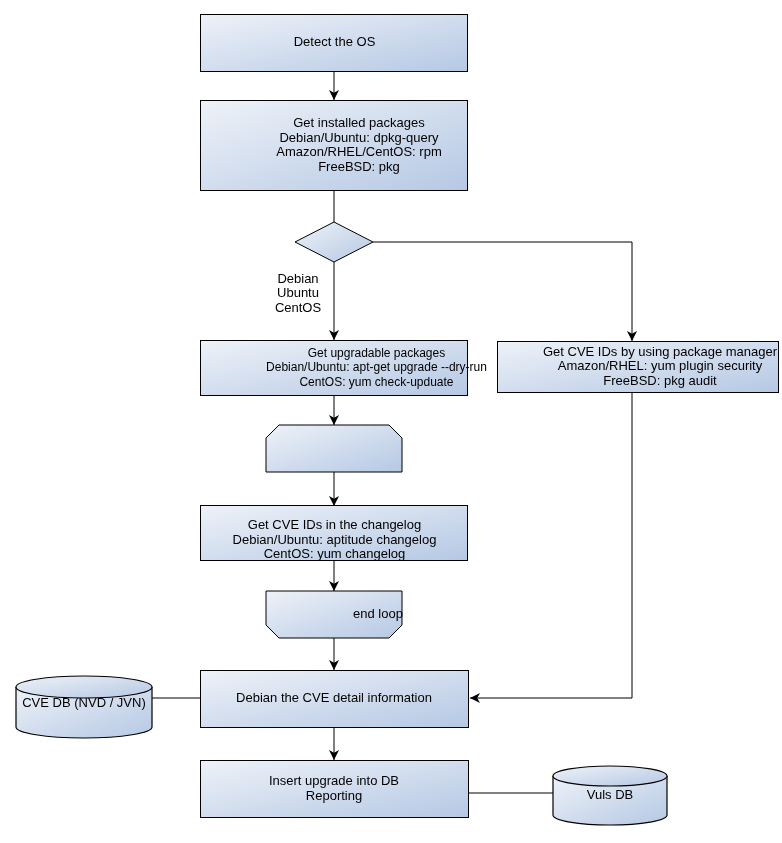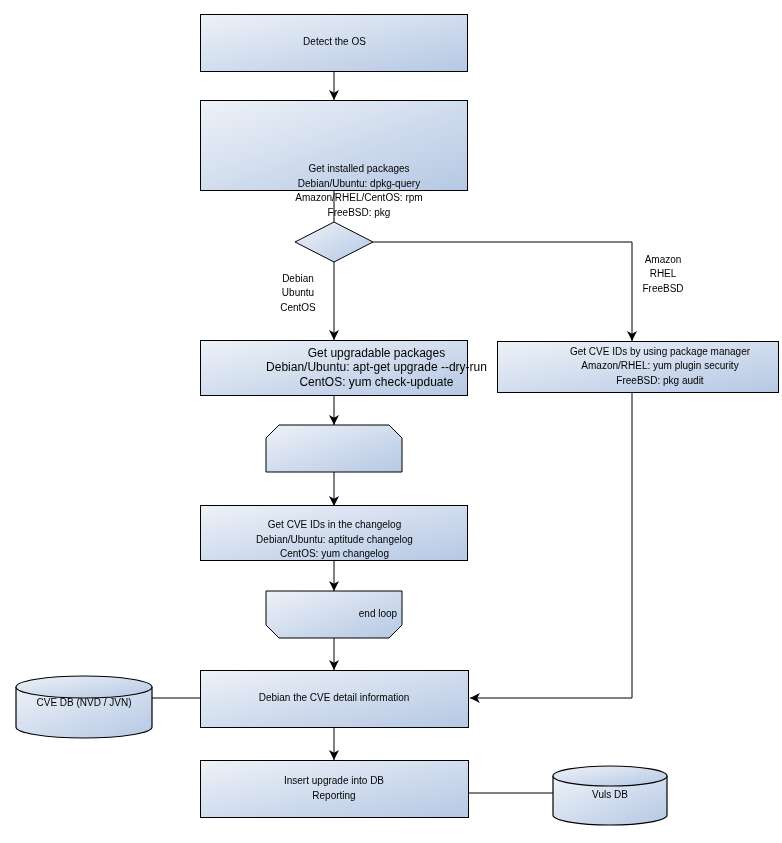--- a/index.html
+++ b/index.html
@@ -12,21 +12,21 @@
     overflow: hidden;
   }
   svg.layer { position: absolute; left: 0; top: 0; }
   .lbl {
     position: absolute;
     display: flex;
     align-items: center;
     justify-content: center;
     text-align: center;
     white-space: pre-line;
-    font-size: 10px;
+    font-size: 13px;
     line-height: 14.5px;
     color: #000000;
     pointer-events: none;
   }
   .lbl.small { font-size: 12px; }
 </style>
 </head>
 <body>
 
 <div class="canvas">
@@ -72,32 +72,29 @@
     </g>
 
     <g>
       <path d="M553,776 L553,815 A57,10 0 0 0 667,815 L667,776" fill="url(#grad)" stroke="#000" stroke-width="1.2"></path>
       <ellipse cx="610" cy="776" rx="57" ry="10" fill="url(#grad)" stroke="#000" stroke-width="1.2"></ellipse>
     </g>
   </svg>
 
   <div class="lbl" style="left:201px; top:14px;  width:267px; height:57px;">Detect the OS</div>
 
-  <div class="lbl" style="left:201px; top:100px; width:316px; height:90px;margin-top:46px;">Get installed packages
+  <div class="lbl" style="left:201px; top:100px; width:316px; height:90px;">Get installed packages
 Debian/Ubuntu: dpkg-query
 Amazon/RHEL/CentOS: rpm
 FreeBSD: pkg</div>
 
   <div class="lbl" style="left:264px; top:271px; width:68px; height:45px;">Debian
 Ubuntu
 CentOS</div>
 
-  <div class="lbl" style="left:632px; top:252px; width:62px; height:45px;">Amazon
-RHEL
-FreeBSD</div>
 
   <div class="lbl small" style="left:201px; top:340px; width:267px; height:55px;padding-left:42px;">Get upgradable packages
 Debian/Ubuntu: apt-get upgrade --dry-run
 CentOS: yum check-upduate</div>
 
   <div class="lbl" style="left:498px; top:341px; width:324px; height:51px;">Get CVE IDs by using package manager
 Amazon/RHEL: yum plugin security
 FreeBSD: pkg audit</div>
 
 

